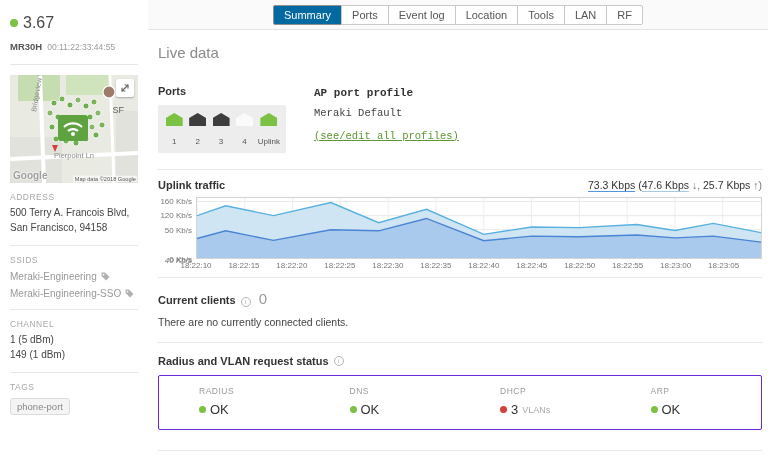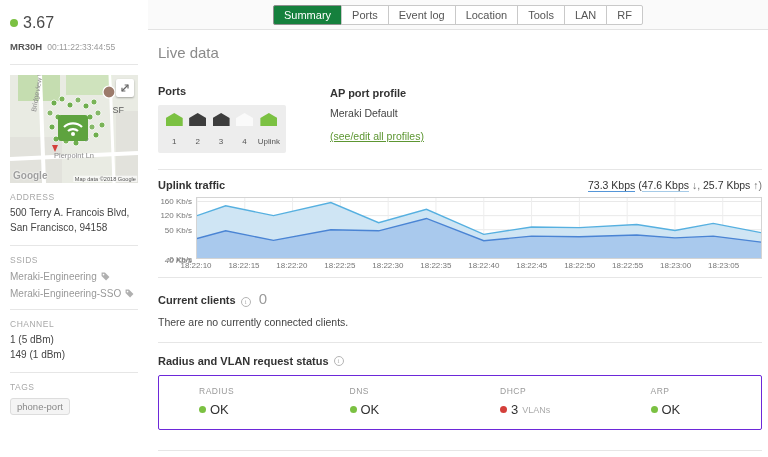--- a/index.html
+++ b/index.html
@@ -31,31 +31,31 @@
   .ssid-row.muted { color:#999; }
   .chip { display:inline-block; padding:2px 6px; font-size:9.5px; color:#888; background:#f4f4f4; border:1px solid #ddd; border-radius:3px; }
 
   
   main { flex:1; min-width:0; }
   .topbar { height:30px; background:#fafafa; border-bottom:1px solid #e3e3e3; display:flex; align-items:center; justify-content:center; }
   .tabs { display:flex; }
   .tab { font-size:11px; color:#555; background:#fff; border:1px solid #c9c9c9; padding:3px 10px; margin-left:-1px; cursor:pointer; white-space:nowrap; }
   .tab:first-child { margin-left:0; border-radius:2px 0 0 2px; }
   .tab:last-child { border-radius:0 2px 2px 0; }
-  .tab.active { background:#15803d; border-color:#8f8f8f; color:#fff;text-align:right; }
+  .tab.active { background:#0369a1; border-color:#8f8f8f; color:#fff;text-align:right; }
   .content { padding:6px 6px 0 10px; }
   h2.sec { font-size:15px; font-weight:normal; color:#8a8a8a; margin:8px 0 14px; display:inline-block; }
   h3.t { font-size:11px; font-weight:bold; color:#333; }
   .ports-row { display:flex; margin:10px 0 16px; }
   .ports-box { width:128px; background:#ededed; border-radius:2px; padding:8px 6px 5px; display:flex; gap:3px; margin-top:8px; }
   .port { flex:1; text-align:center; }
   .port-icon { display:block; width:17px; height:13px; margin:0 auto 4px; clip-path:polygon(50% 0,100% 38%,100% 100%,0 100%,0 38%); background:#ccc; }
   .p-green { background:#7bc142; } .p-dark { background:#3d3d3d; } .p-off { background:#fafafa; }
   .port-label { font-size:8px; color:#555; }
-  .profile { margin-left:44px; padding-top:2px; }
+  .profile { margin-left:28px; padding-top:2px;font-family:Liberation Mono, monospace; }
   .profile .val { font-size:10.5px; margin:8px 0 7px; }
   .profile a { font-size:10.5px; color:#5d9632; text-decoration:underline; cursor:pointer; }
   .uplink-head { display:flex; justify-content:space-between; align-items:baseline; margin:9px 0 6px; }
   .uplink-stats { font-size:10.5px; color:#333; }
   .u-total { border-bottom:1px solid #5596d8; cursor:pointer; }
   .u-down { border-bottom:1px solid #a6cbe8; cursor:pointer; }
   .u-arrow { color:#777; }
   .chart { display:flex; margin-bottom:2px; }
   .ylabels { position:relative; width:38px; height:62px; flex:0 0 38px; }
   .ylabels span { position:absolute; right:4px; font-size:8px; color:#777; white-space:nowrap; }

